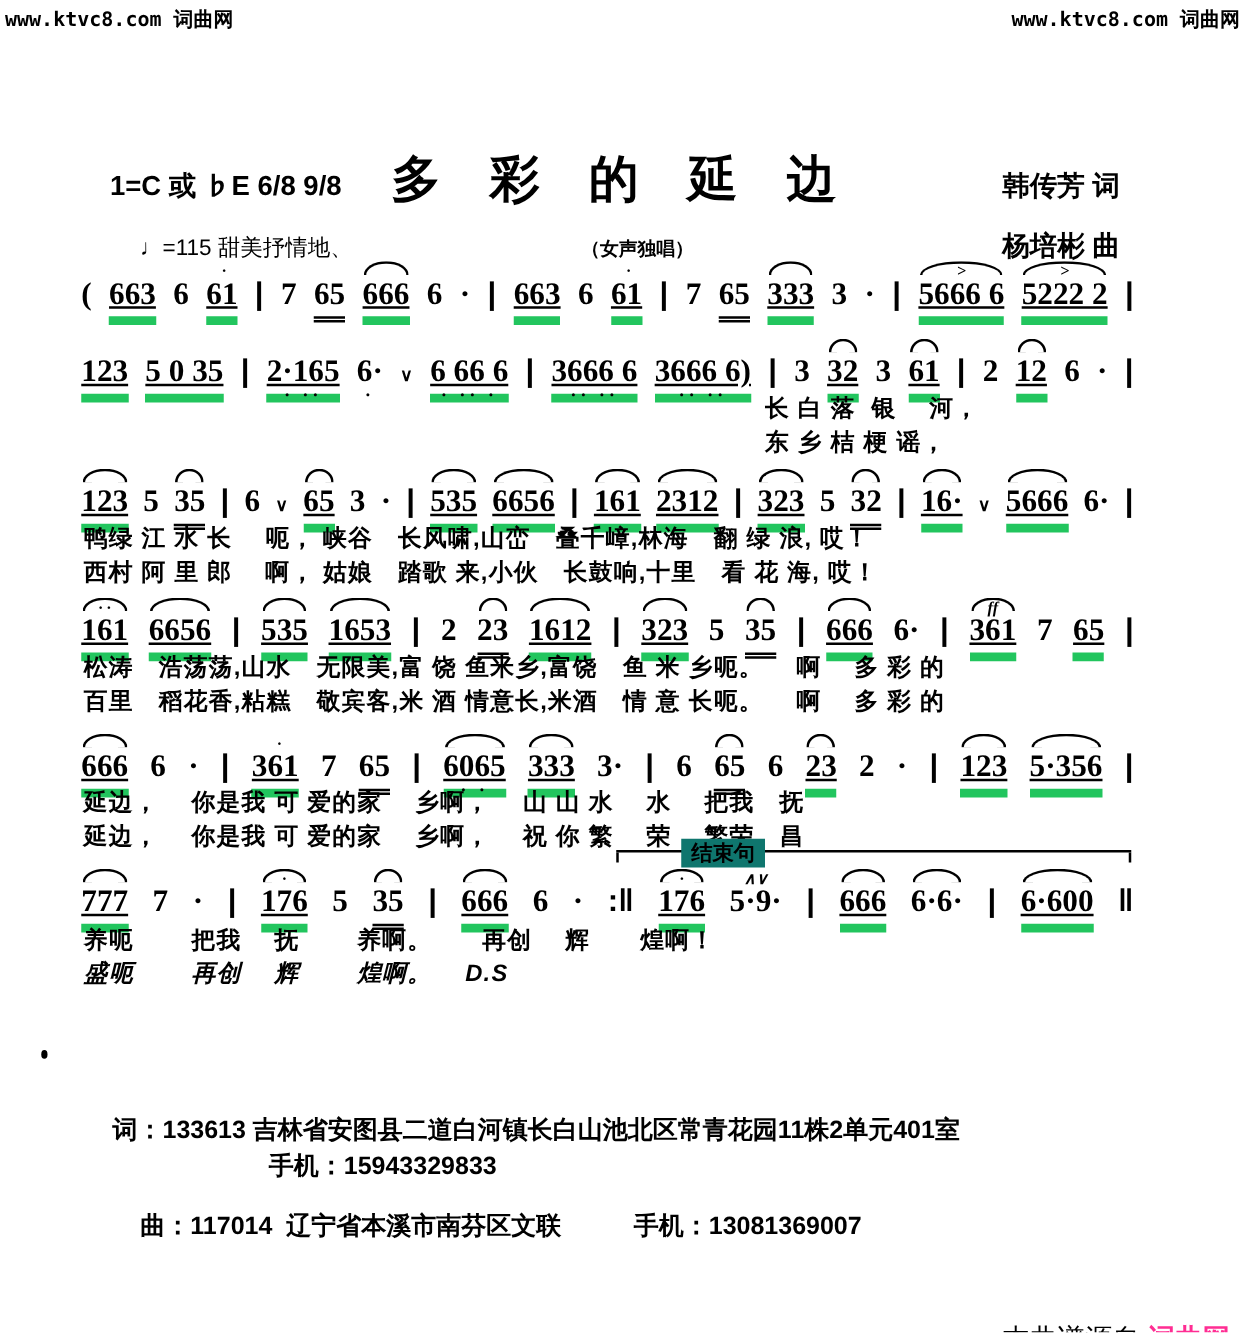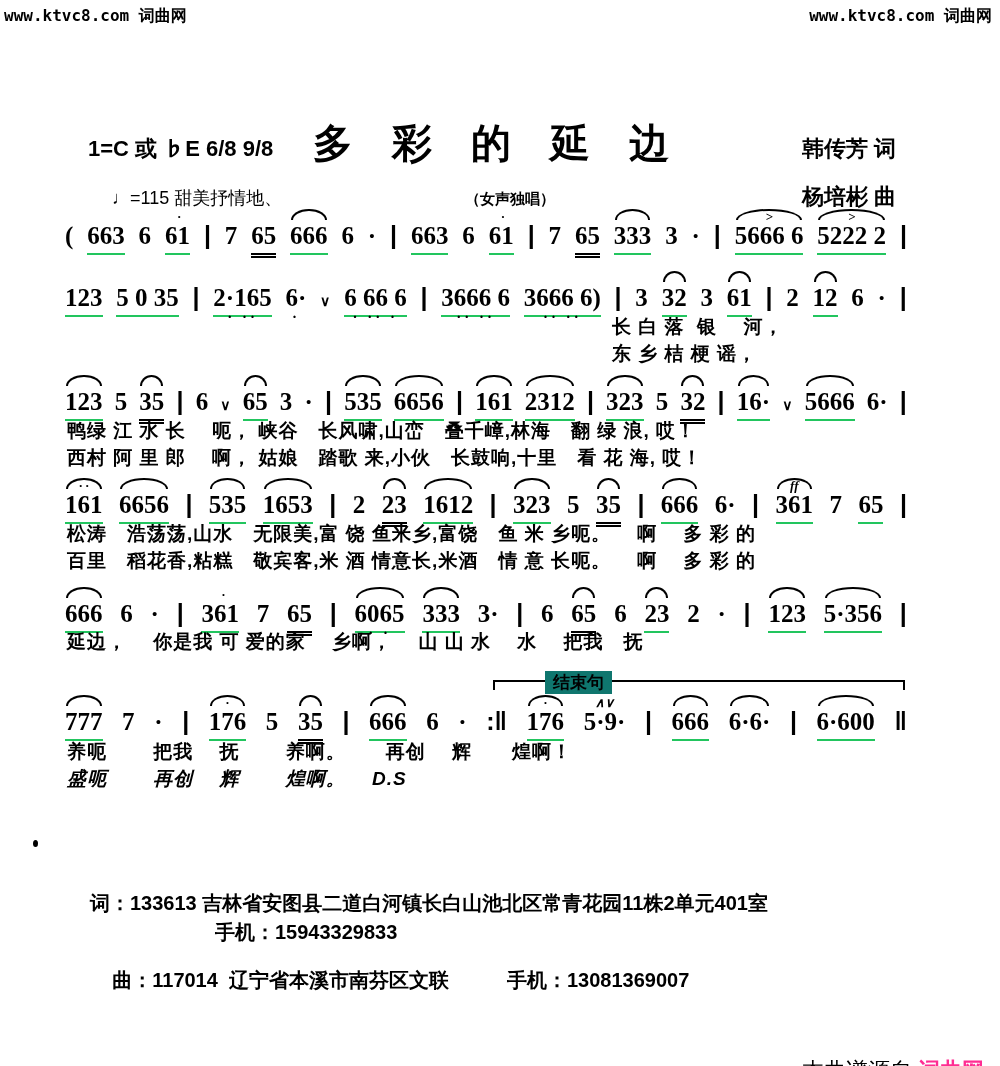--- a/index.html
+++ b/index.html
@@ -17,21 +17,21 @@
   .composer{position:absolute;right:104px;top:182px;font-size:22px;font-weight:bold;}
 
   .system{position:absolute;left:65px;width:842px;}
   .notes-row{display:flex;justify-content:space-between;align-items:baseline;
              font-family:"Liberation Serif",serif;font-weight:bold;font-size:25px;line-height:34px;}
   .tk{position:relative;display:inline-block;white-space:pre;}
   .tk .ab{position:absolute;bottom:88%;left:0;width:100%;text-align:center;
           font-size:13px;font-style:italic;font-weight:bold;line-height:12px;}
   .tk .bl{position:absolute;top:94%;left:0;width:100%;text-align:center;
           font-size:15px;line-height:9px;letter-spacing:3px;}
-  .u1{border-bottom:2px solid #22c55e;}
+  .u1{border-bottom:7px solid #22c55e;text-decoration:underline;}
   .u2{border-bottom:2px solid #000;}
   .u2::after{content:"";position:absolute;left:0;right:0;bottom:-5px;border-bottom:2px solid #000;}
   .arc::before{content:"";position:absolute;left:1px;right:1px;top:-10px;height:9px;
                border:2px solid #000;border-bottom:none;border-radius:50% 50% 0 0/100% 100% 0 0;}
   .sup{font-size:14px;vertical-align:super;font-family:"Liberation Sans",sans-serif;}
   .bar{font-family:"Liberation Sans",sans-serif;}
   .lyric{position:absolute;font-size:19px;font-weight:bold;white-space:pre;letter-spacing:1px;}
   .endbracket{position:absolute;top:-24px;border-top:2px solid #000;height:9px;}
   .endbracket::before{content:"";position:absolute;left:0;top:0;height:8px;border-left:2px solid #000;}
   .endbracket::after{content:"";position:absolute;right:0;top:0;height:8px;border-right:2px solid #000;}
@@ -195,20 +195,21 @@
           <span class="tk"><span>6</span></span>
           <span class="tk u1 arc"><span>23</span></span>
           <span class="tk"><span>2</span></span>
           <span class="tk"><span>·</span></span>
           <span class="tk bar"><span>|</span></span>
           <span class="tk u1 arc"><span>123</span></span>
           <span class="tk u1 arc"><span>5·356</span></span>
           <span class="tk bar"><span>|</span></span>
         </div>
         <div class="lyric" style="left: 2px; top: 33px;">延边，　 你是我 可 爱的家　 乡啊，　 山 山 水　 水　 把我　抚</div>
+        <div class="lyric" style="left: 2px; top: 60px;">延边，　 你是我 可 爱的家　 乡啊，　 祝 你 繁　 荣　 繁荣　昌</div>
       </div>
       <div class="system" style="top: 704px;">
         <div class="endbracket" style="left: 428px; width: 412px;">
           <span class="endlabel">结束句</span>
         </div>
         <div class="notes-row">
           <span class="tk u1 arc"><span>777</span></span>
           <span class="tk"><span>7</span></span>
           <span class="tk"><span>·</span></span>
           <span class="tk bar"><span>|</span></span>

